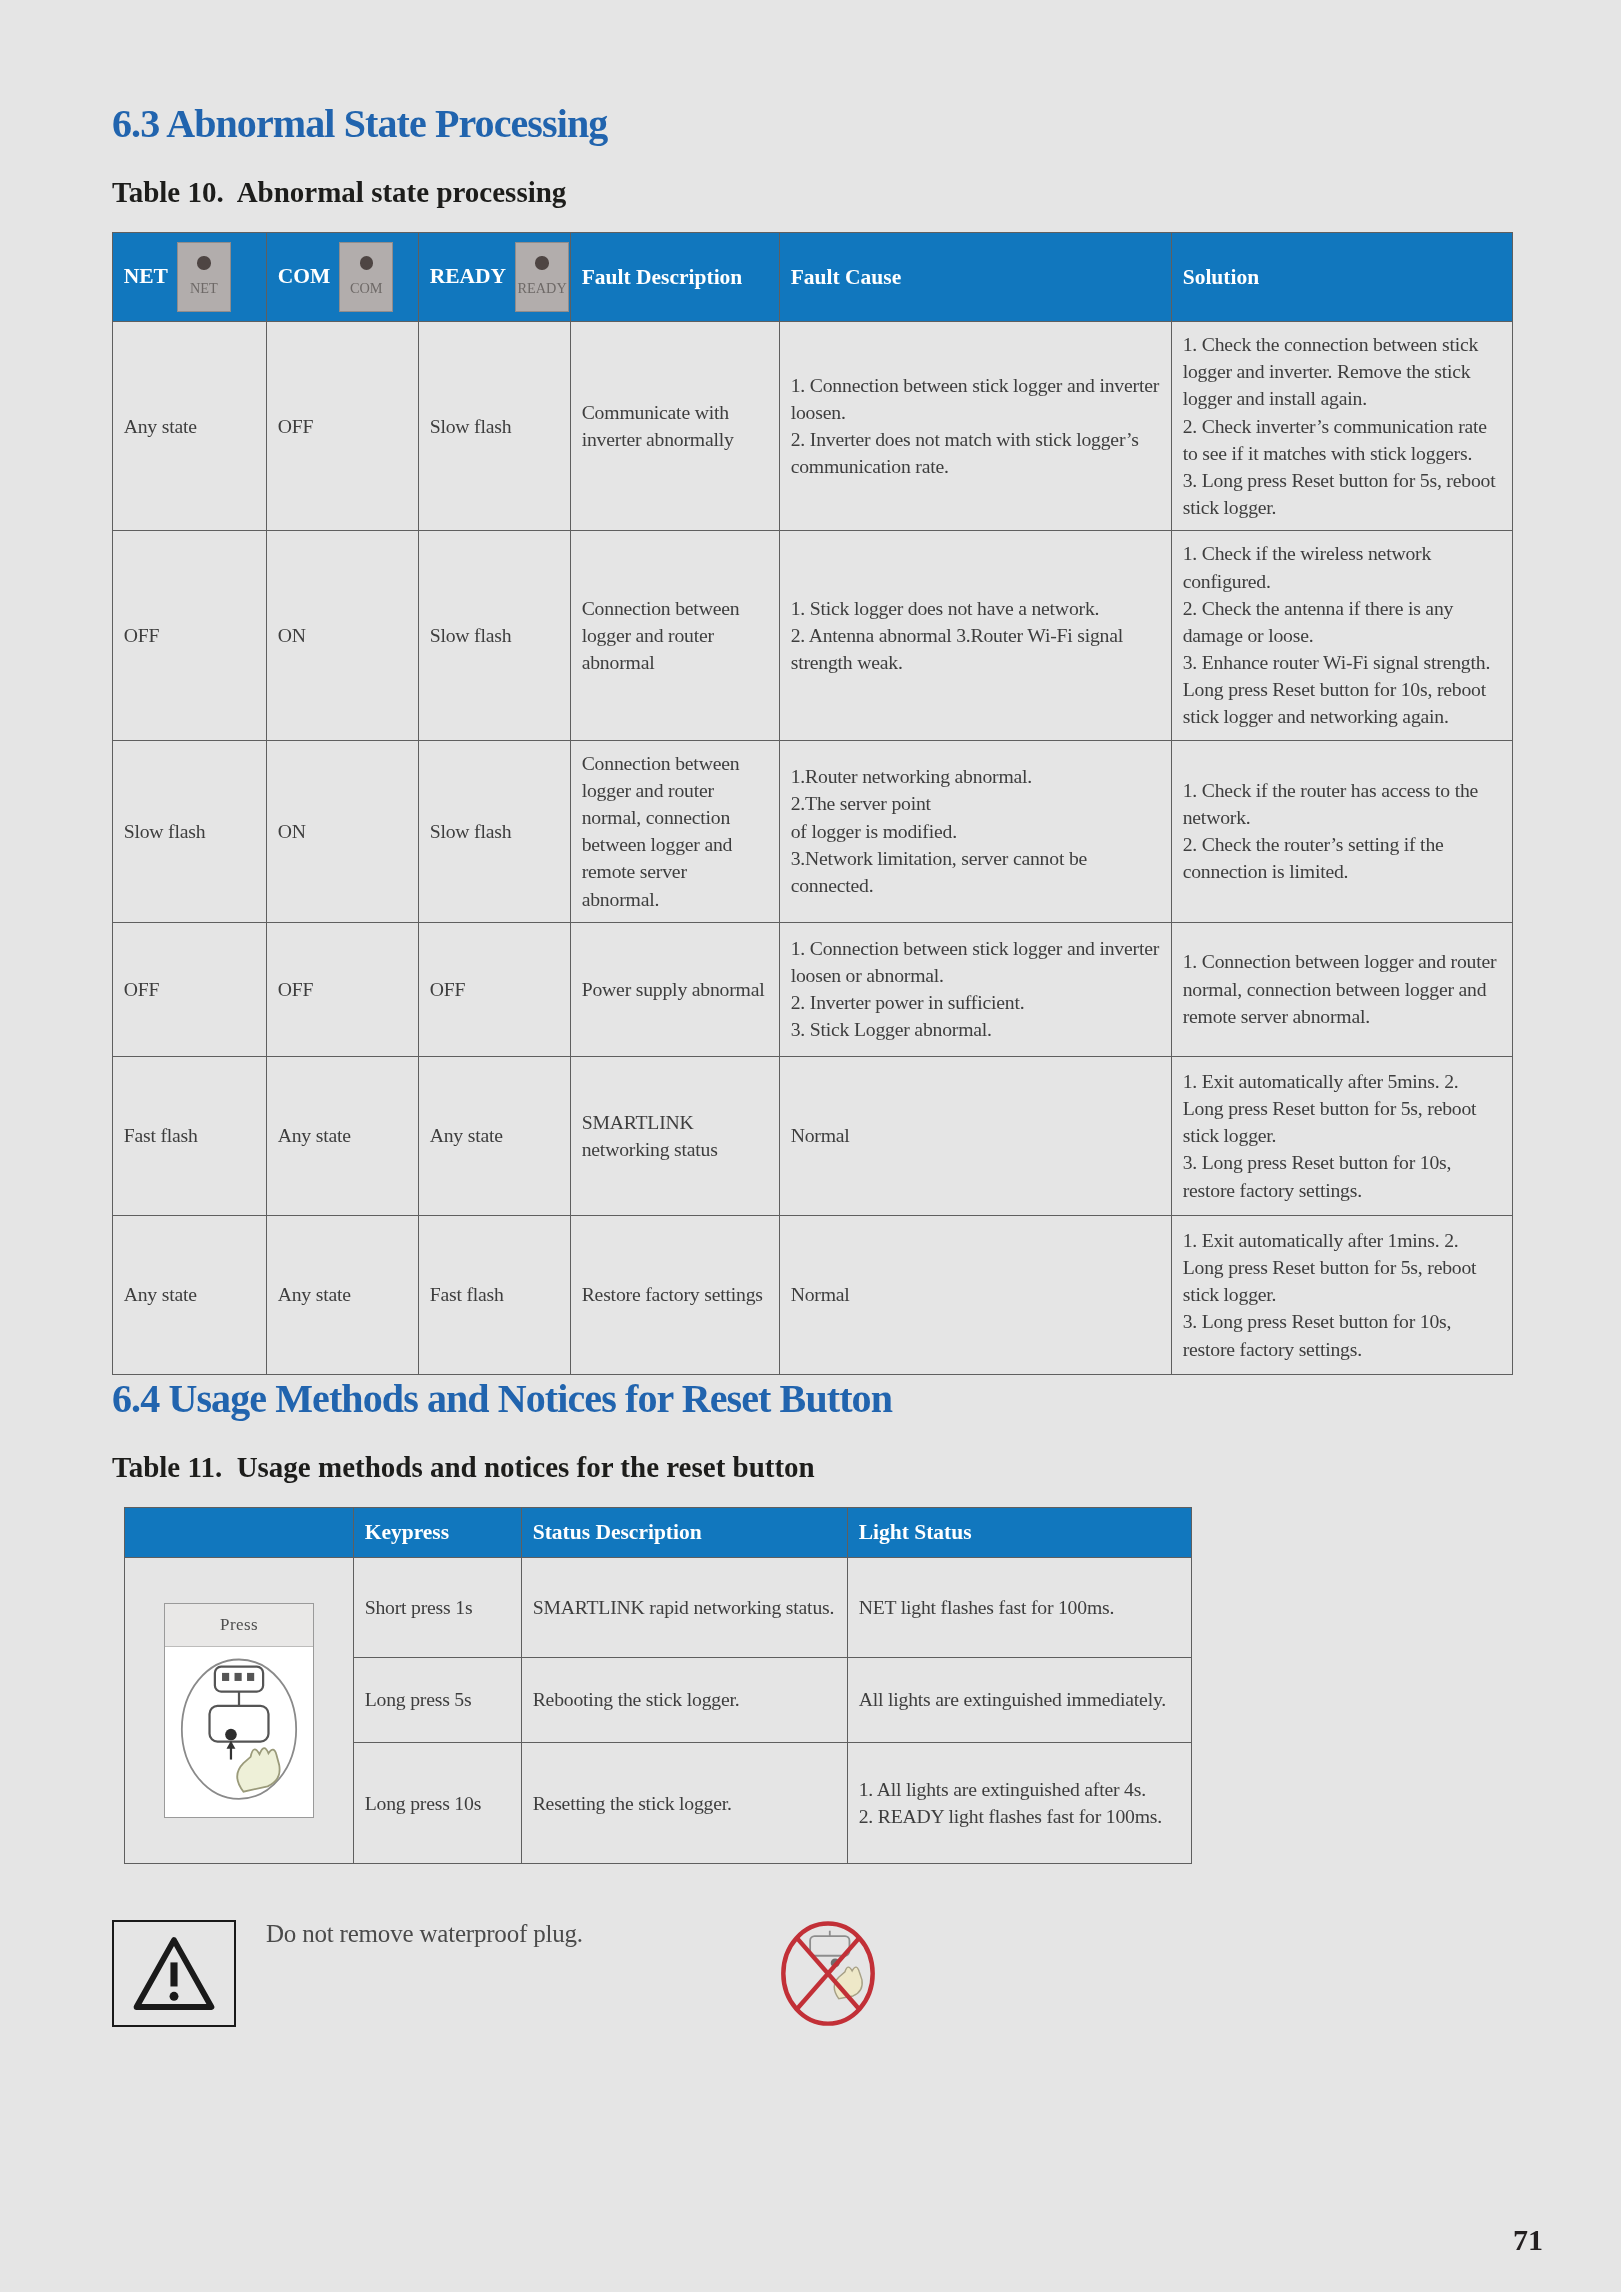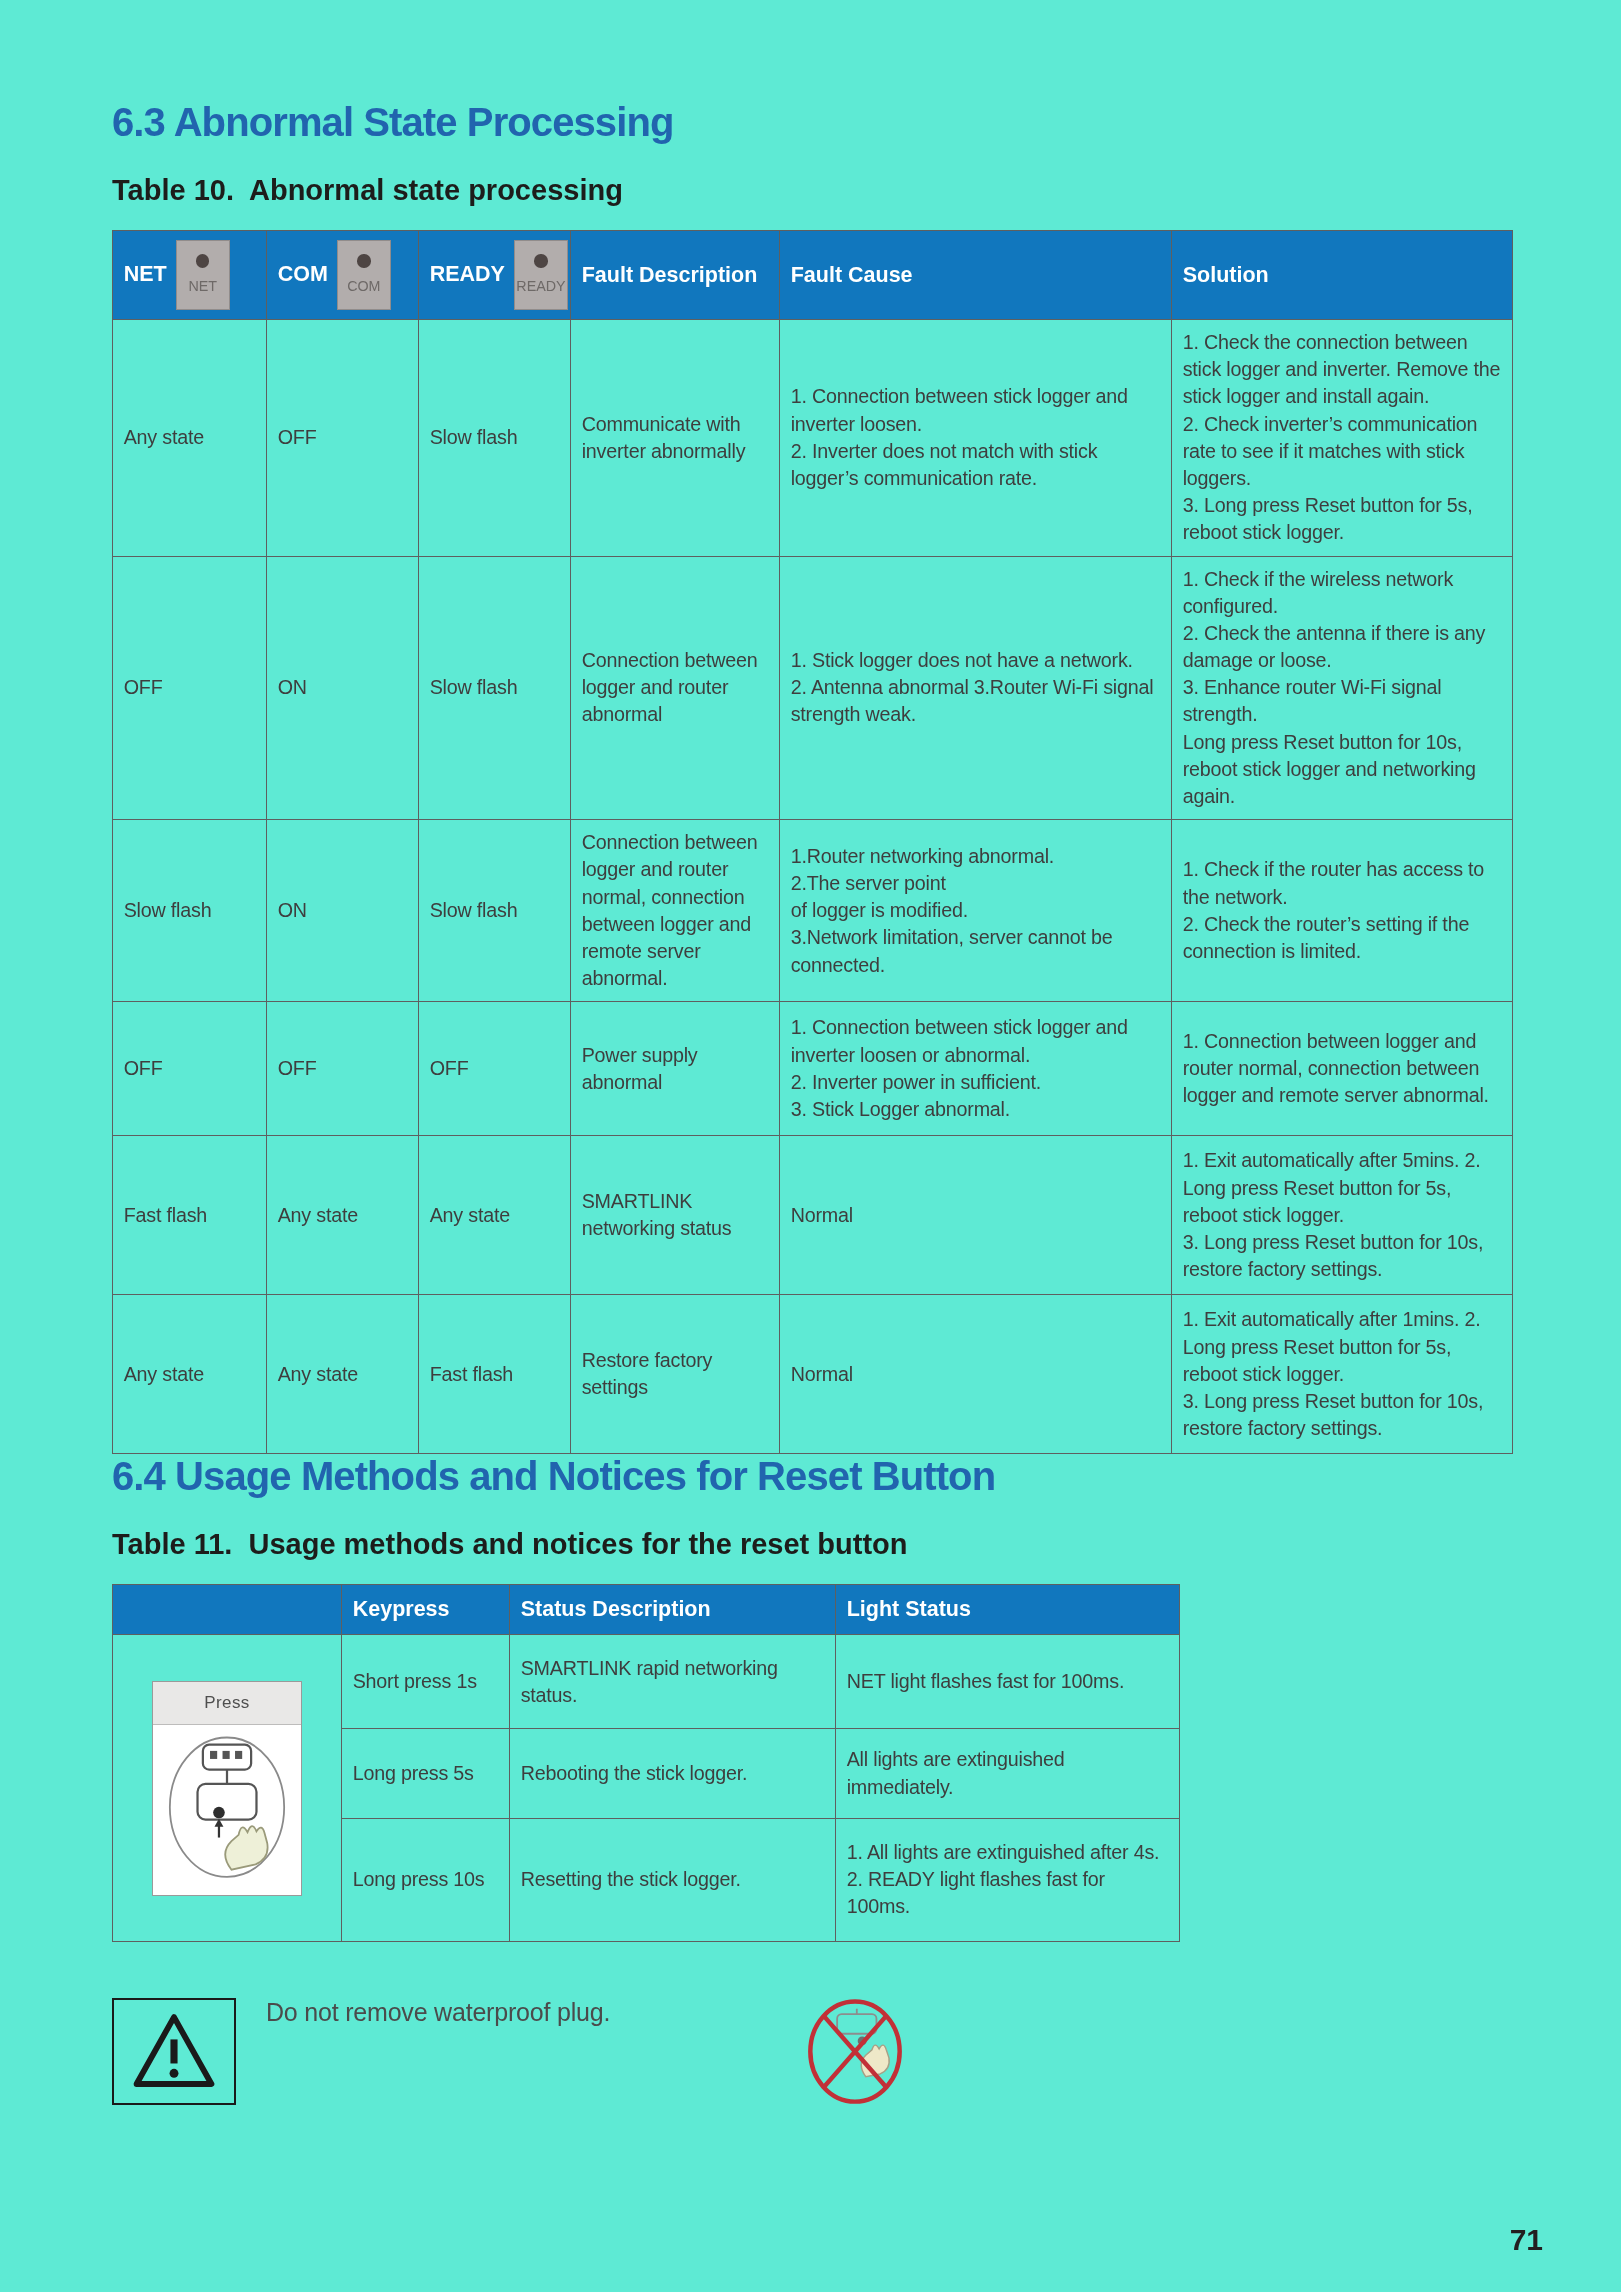--- a/index.html
+++ b/index.html
@@ -1,22 +1,23 @@
 <!DOCTYPE html>
 <html style="font-size:14.3px"><head>
 <meta charset="utf-8">
 <style>
   * { margin:0; padding:0; box-sizing:border-box; }
   html,body { background:#ffffff; }
   body { font-family:"Liberation Sans", sans-serif; }
   .page {
     position:relative;
     width:1621px; height:2293px;
-    background:#5eead4;
+    background:#e5e5e5;
     overflow:hidden;
+    font-family:Liberation Serif, serif;
   }
   .content { padding:100px 108px 0 112px; }
 
   h1.section-heading {
     color:#2164ae;
     font-size:40px;
     font-weight:700;
     letter-spacing:-0.9px;
     margin-bottom:29px;
   }
@@ -77,21 +78,21 @@
     width:54px; height:70px;
     background:#b2adac;
     border:0.9px solid #918c8b;
     display:flex; flex-direction:column; align-items:center;
     flex:0 0 auto;
   }
   .led .dot { width:13.4px; height:13.4px; border-radius:50%; background:#4e4543; margin-top:13.4px; }
   .led .led-label { font-size:14.3px; color:#6e6967; margin-top:9.9px; font-weight:400; letter-spacing:0; }
 
   
-  table.t11 { width:1068px; }
+  table.t11 { width:1068px;margin-left:12px; }
   .t11 col.c-img  { width:229px; }
   .t11 col.c-key  { width:168px; }
   .t11 col.c-stat { width:326px; }
   .t11 col.c-light{ width:344px; }
   .t11 thead th { height:50px; vertical-align:middle; }
   .t11 tr.r0 td { height:77px; }
   .t11 tr.r1 td { height:66px; }
   .t11 tr.r2 td { height:93px; }
 
   td.device-cell { text-align:center; }

